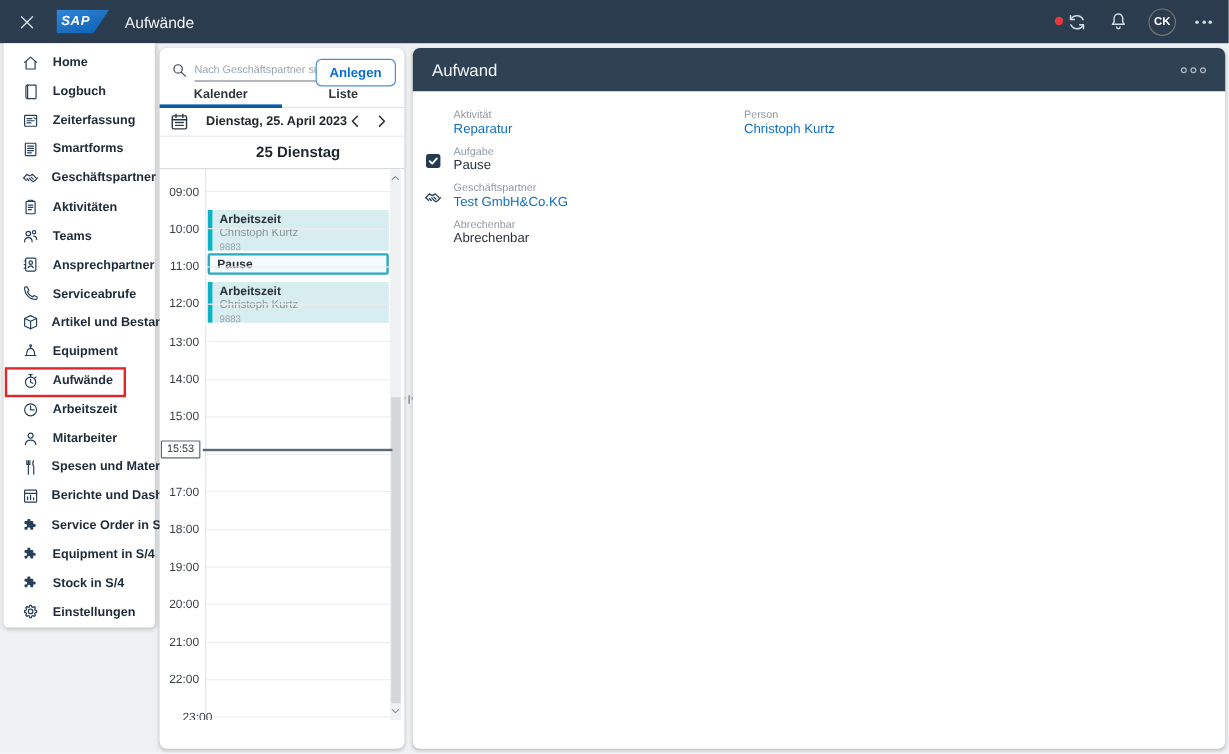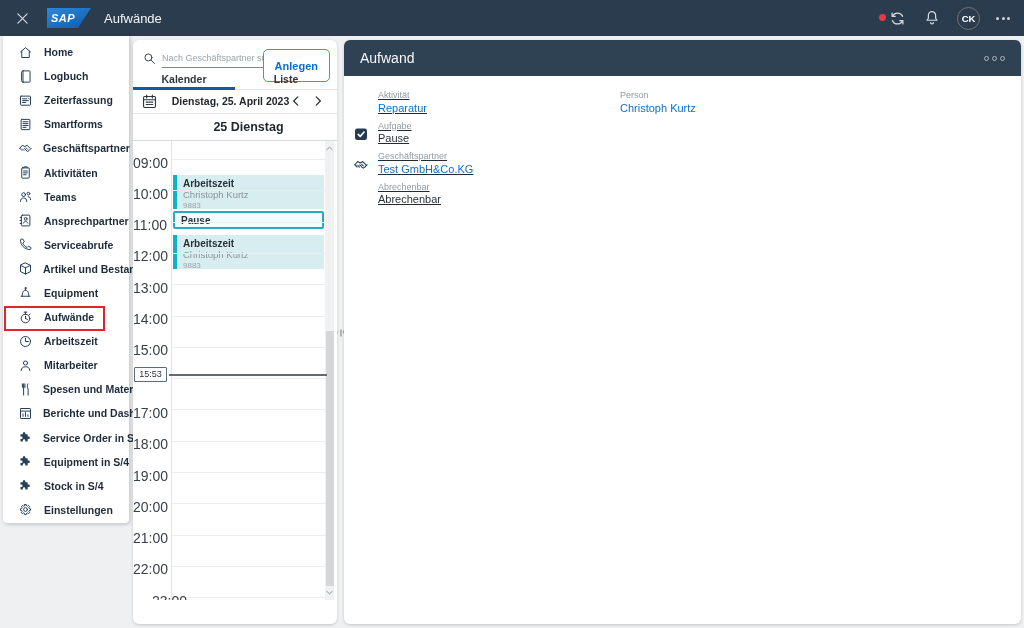--- a/index.html
+++ b/index.html
@@ -61,38 +61,38 @@
   }
   .search-row { position:absolute; left:0; top:4px; width:100%; height:28px; }
   .search-ic { position:absolute; left:9px; top:7px; color:#3c4650; }
   .search-input {
     position:absolute; left:29px; top:4px; width:104px; height:20px;
     border:none; border-bottom:1px solid #82898f; outline:none;
     font-family:"Liberation Sans",sans-serif; font-size:9px; color:#333;
   }
   .search-input::placeholder { color:#9aa5ad; }
   .btn-create {
-    position:absolute; right:7px; top:5px; height:33px; padding:0 11px;
+    position:absolute; right:7px; top:5px; height:23px; padding:0 11px;
     background:#fff; border:1px solid #4a8fd6; border-radius:5px;
     color:var(--accent); font-size:11px; font-weight:bold;
     font-family:"Liberation Sans",sans-serif; cursor:pointer;
   }
   .tabs { position:absolute; left:0; top:33px; width:100%; height:17px; display:flex; border-bottom:1px solid #e2e4e6; }
   .tab { width:50%; text-align:center; font-size:10.5px; font-weight:bold; color:#32363a; cursor:pointer; position:relative; }
   .tab.active::after { content:""; position:absolute; left:0; right:0; bottom:-1px; height:3px; background:#0a5ca8; }
   .date-row { position:absolute; left:0; top:50px; width:100%; height:24px; border-bottom:1px solid #e6e8ea; }
   .date-ic { position:absolute; left:8px; top:3px; color:#2b3540; cursor:pointer; }
   .date-label { position:absolute; left:30px; top:5px; width:135px; text-align:center; font-size:10.5px; font-weight:bold; color:#23282d; }
   .chev { position:absolute; top:4px; color:#2b3137; cursor:pointer; }
   .chev.left { right:34px; } .chev.right { right:12px; }
   .day-header { position:absolute; left:38px; top:74px; width:155px; height:26px; text-align:center; font-size:12.5px; font-weight:bold; color:#1f262c; padding-top:6px; }
   .grid { position:absolute; left:0; top:100px; width:100%; height:460px; border-top:1px solid #d8dbdd; overflow:hidden; }
   .vsep { position:absolute; left:38px; top:0; width:1px; height:460px; background:#e3e5e7; }
   .hline { position:absolute; left:39px; width:154px; height:1px; background:#ebedee; }
-  .hlabel { position:absolute; left:0; width:33px; text-align:right; font-size:14px; color:#383f45; }
+  .hlabel { position:absolute; left:0; width:33px; text-align:right; font-size:10px; color:#383f45; }
   .events { position:absolute; left:39px; top:0; width:153px; height:460px; }
   .ev-work {
     position:absolute; left:1px; right:1px; background:var(--event-bg);
     padding:3px 4px 2px 10px; cursor:pointer; overflow:hidden;
   }
   .ev-work::before { content:""; position:absolute; left:0; top:0; bottom:0; width:4px; background:var(--event-bar); }
   .ev-title { font-size:10px; font-weight:bold; color:#2a3138; line-height:1.15; }
   .ev-person { font-size:9.5px; color:#8a949d; line-height:1.2; }
   .ev-num { font-size:8px; color:#9aa4ac; line-height:1.2; }
   .ev-pause {
@@ -119,21 +119,21 @@
     position:absolute; left:344px; top:40px; width:677px; height:584px;
     background:#fff; border-radius:6px; box-shadow:0 1px 3px rgba(0,0,0,.18);
   }
   .detail-header {
     height:36px; background:var(--header-bg); border-radius:6px 6px 0 0;
     display:flex; align-items:center; padding:0 16px; color:#fff;
   }
   .detail-title { font-size:14px; color:#f4f7f9; }
   .dp-dots { margin-left:auto; display:flex; gap:3px; cursor:pointer; }
   .dp-dots i { width:5px; height:5px; border-radius:50%; border:1.2px solid #aeb8c2; }
-  .detail-body { position:relative; padding:14px 0 0 9px;text-decoration:underline; }
+  .detail-body { position:relative; padding:14px 0 0 9px; }
   .fld-row { position:relative; display:flex; margin-bottom:5px; min-height:22px; }
   .fld { display:flex; }
   .fld.col2 { position:absolute; left:242px; top:0; }
   .fld-icon { width:25px; color:#243a4f; display:flex; align-items:center; justify-content:flex-start; padding-top:2px; }
   .fld-label { font-size:9px; color:#909aa4; line-height:1.2; }
   .fld-value { font-size:11px; color:#2a3138; line-height:1.25; margin-top:1px; }
   .fld-value.link { color:var(--link); cursor:pointer; }
 </style>
 </head>
 <body>

